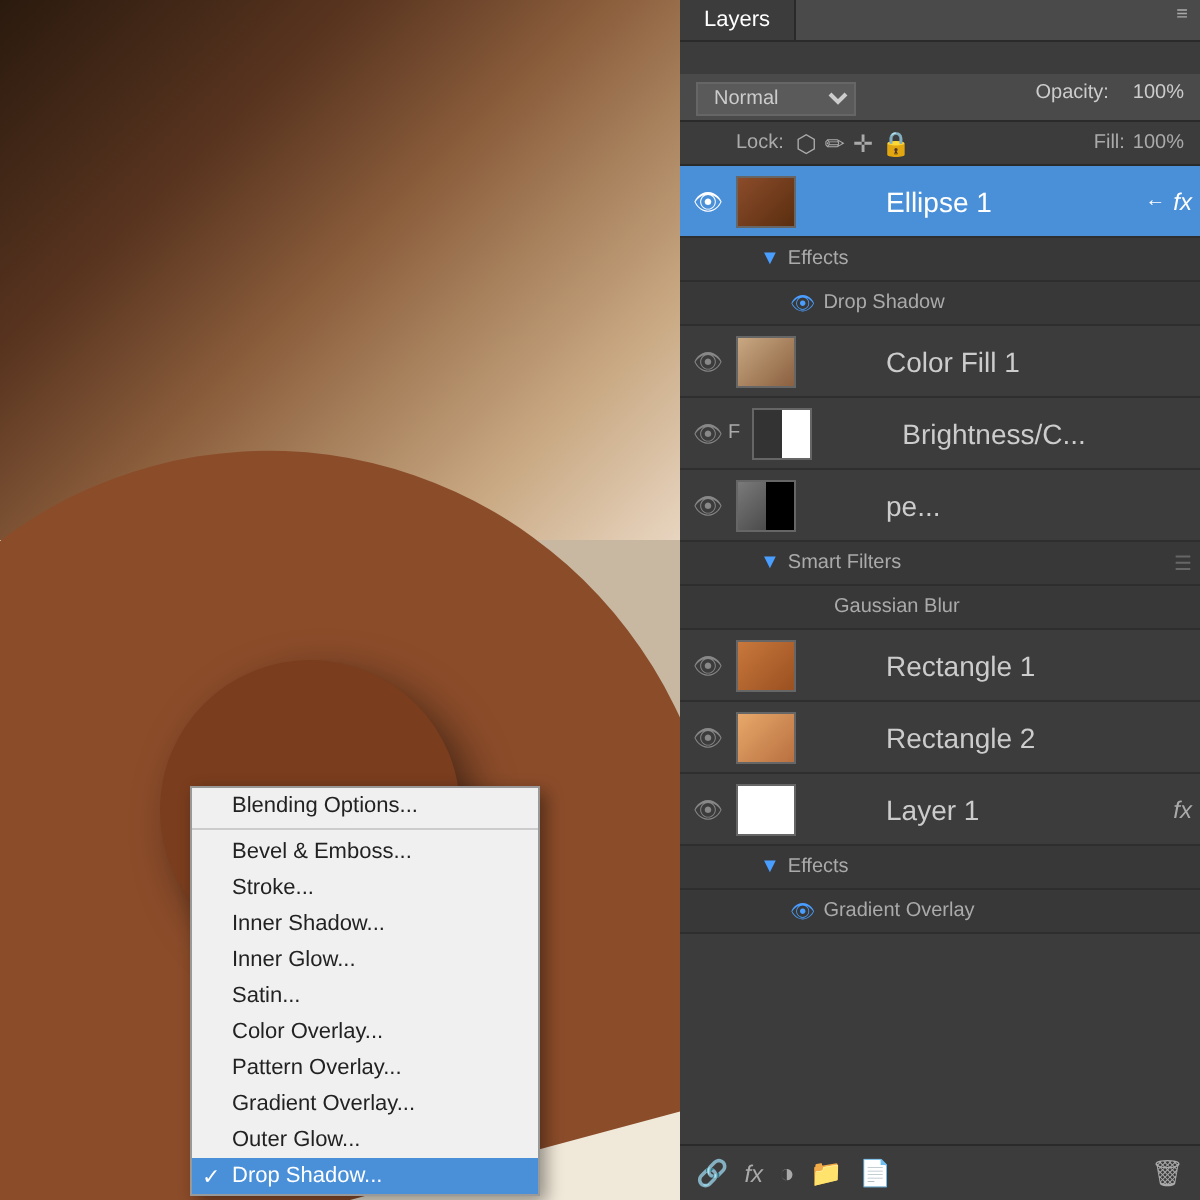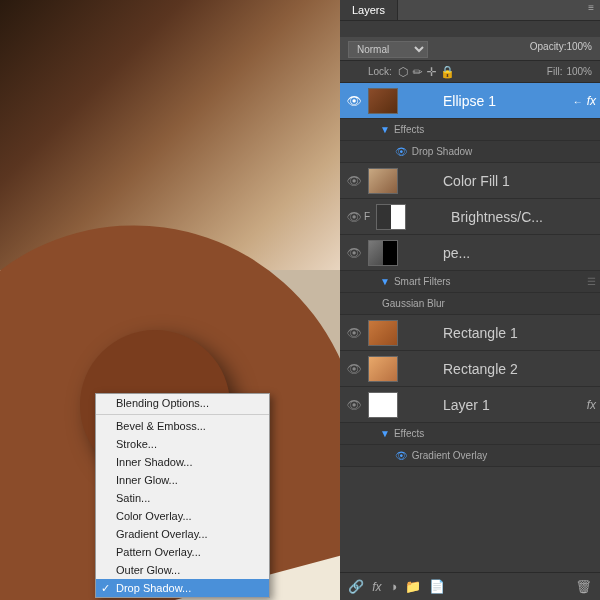--- a/index.html
+++ b/index.html
@@ -86,21 +86,21 @@
       color: #ccc;
       border: 1px solid #666;
       font-size: 10px;
       padding: 1px 4px;
       width: 80px;
     }
 
     .opacity-section {
       display: flex;
       align-items: center;
-      gap: 0;
+      gap: 12px;
       color: #ccc;
       font-size: 10px;
       margin-left: auto;
     }
 
     .lock-row {
       background: #3c3c3c;
       padding: 3px 8px;
       display: flex;
       align-items: center;
@@ -316,22 +316,22 @@
 
     <div class="context-menu">
       <div class="menu-item">Blending Options...</div>
       <div class="menu-divider"></div>
       <div class="menu-item">Bevel &amp; Emboss...</div>
       <div class="menu-item">Stroke...</div>
       <div class="menu-item">Inner Shadow...</div>
       <div class="menu-item">Inner Glow...</div>
       <div class="menu-item">Satin...</div>
       <div class="menu-item">Color Overlay...</div>
+      <div class="menu-item">Pattern Overlay...</div>
       <div class="menu-item">Gradient Overlay...</div>
-      <div class="menu-item">Pattern Overlay...</div>
       <div class="menu-item">Outer Glow...</div>
       <div class="menu-item checked highlighted">Drop Shadow...</div>
     </div>
   </div>
 
   <div class="right-panel">
 
     <div class="layers-tab-bar">
       <div class="layers-tab active">Layers</div>
       <div class="panel-options-btn">≡</div>
@@ -401,21 +401,21 @@
           <div class="thumb-mask"></div>
         </div>
         <span class="layer-name">pe...</span>
       </div>
 
       <div class="sub-row">
         <span class="sub-row-icon">▼</span>
         <span class="sub-row-label">Smart Filters</span>
         <span style="margin-left:auto;color:#666;font-size:10px;">☰</span>
       </div>
-      <div class="sub-row" style="padding-left:42px;">
+      <div class="sub-row" style="padding-left:77px;">
         <span class="sub-row-label">Gaussian Blur</span>
       </div>
 
       <div class="layer-row">
         <div class="layer-visibility">👁</div>
         <div class="layer-thumbnail thumb-rect1"></div>
         <span class="layer-name">Rectangle 1</span>
       </div>
 
       <div class="layer-row">

